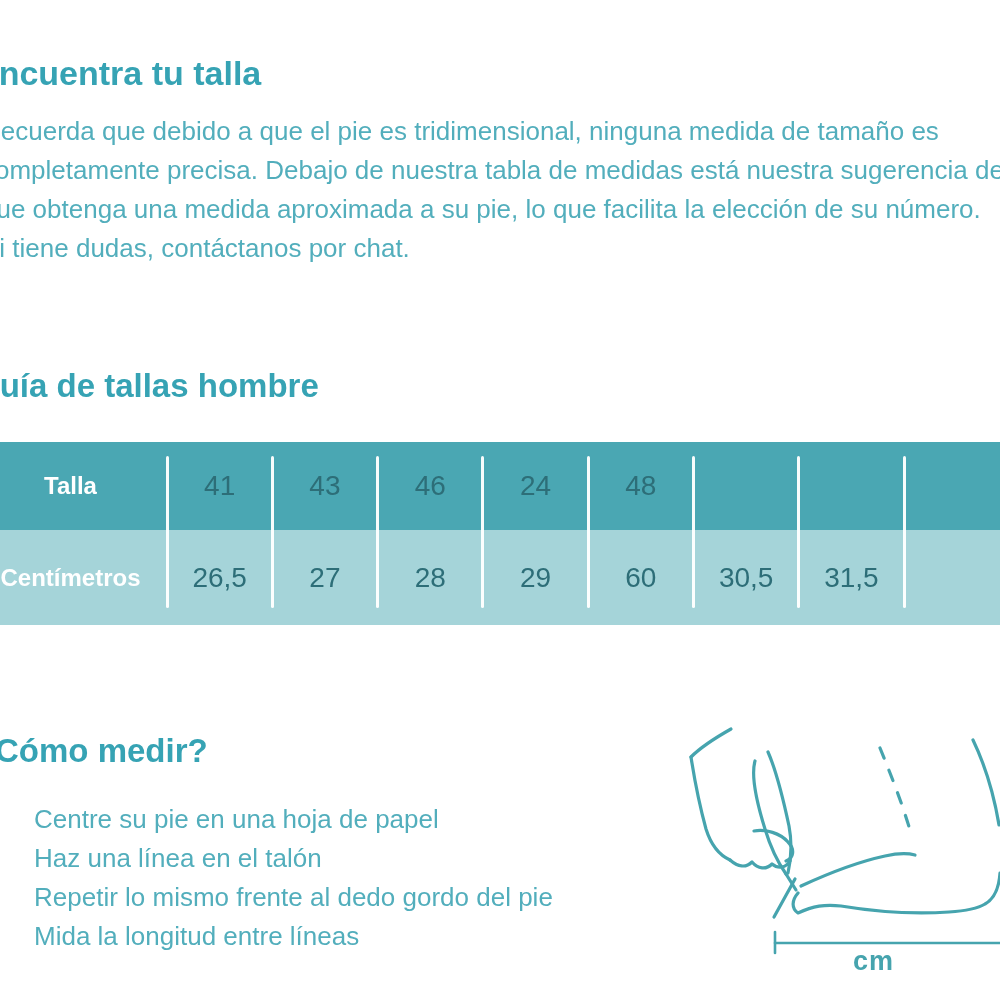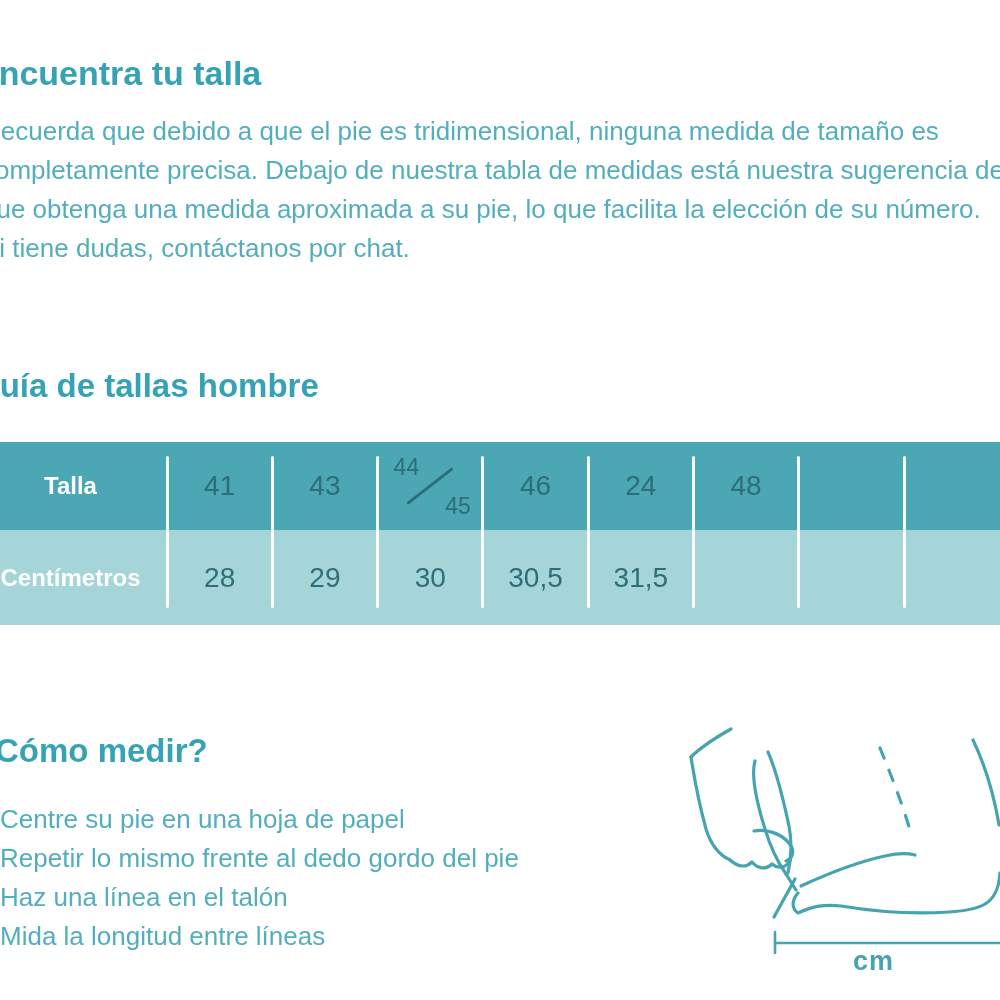--- a/index.html
+++ b/index.html
@@ -27,21 +27,21 @@
   .split-top { position:absolute; left:16px; top:12px; font-size:23px; }
   .split-bot { position:absolute; right:12px; bottom:10px; font-size:23px; }
   .split-slash { position:absolute; left:50%; top:50%; width:58px; height:3px;
                  background:#2d6e78; border-radius:2px;
                  transform:translate(-50%,-50%) rotate(-38deg); }
   .vsep { position:absolute; top:14px; width:3px; height:152px;
           background:rgba(255,255,255,.96); border-radius:2px; }
 
   
   #steps { position:absolute; left:0px; top:800px; list-style:none;
-           color:#52aebc; font-size:26px; line-height:39px; white-space:nowrap; }
+           color:#52aebc; font-size:26px; line-height:39px; white-space:nowrap;padding-left:34px; }
 
   
   #foot-illo { position:absolute; left:655px; top:703px; }
   #foot-illo text { font-family:"Liberation Sans", sans-serif; }
 </style>
 </head>
 <body>
 
 <div class="canvas">
 
@@ -52,53 +52,50 @@
 que obtenga una medida aproximada a su pie, lo que facilita la elección de su número.
 Si tiene dudas, contáctanos por chat.</p>
 
   <h2 id="guide-head" class="h-teal">Guía de tallas hombre</h2>
 
   <div id="size-table">
     <div class="trow trow-sizes">
       <div class="tcell tlabel">Talla</div>
       <div class="tcell">41</div>
       <div class="tcell">43</div>
-      <div class="tcell split">
-        <span class="split-top">44</span>
-        <span class="split-slash"></span>
-        <span class="split-bot">45</span>
-      </div>
       <div class="tcell">46</div>
       <div class="tcell">24</div>
       <div class="tcell">48</div>
     </div>
     <div class="trow trow-cm">
       <div class="tcell tlabel">Centímetros</div>
+      <div class="tcell">26,5</div>
+      <div class="tcell">27</div>
       <div class="tcell">28</div>
       <div class="tcell">29</div>
-      <div class="tcell">30</div>
+      <div class="tcell">60</div>
       <div class="tcell">30,5</div>
       <div class="tcell">31,5</div>
     </div>
     <div class="vsep" style="left:191.5px"></div>
     <div class="vsep" style="left:296.8px"></div>
     <div class="vsep" style="left:402.1px"></div>
     <div class="vsep" style="left:507.4px"></div>
     <div class="vsep" style="left:612.7px"></div>
     <div class="vsep" style="left:718.0px"></div>
     <div class="vsep" style="left:823.3px"></div>
     <div class="vsep" style="left:928.6px"></div>
   </div>
 
   <h3 id="measure-head" class="h-teal">Cómo medir?</h3>
 
   <ul id="steps">
     <li>Centre su pie en una hoja de papel</li>
+    <li>Haz una línea en el talón</li>
     <li>Repetir lo mismo frente al dedo gordo del pie</li>
-    <li>Haz una línea en el talón</li>
     <li>Mida la longitud entre líneas</li>
   </ul>
 
   <svg id="foot-illo" width="345" height="297" viewBox="0 0 345 297" fill="none" stroke="#46a4ae" stroke-width="3.2" stroke-linecap="round" stroke-linejoin="round">
     <g>
       <path d="M 76,26 C 60,35 46,44 36,54"></path>
       <path d="M 36,54 C 40,80 45,104 51,126 C 56,142 64,152 75,157"></path>
       <path d="M 75,157 C 83,164 91,165 97,159 C 103,166 111,167 117,161 C 123,166 131,165 135,158"></path>
       <path d="M 99,128 C 111,126 125,130 133,139 C 140,146 139,155 131,158"></path>
       <path d="M 100,58 C 96,72 100,94 110,126 C 116,146 124,161 131,171"></path>

